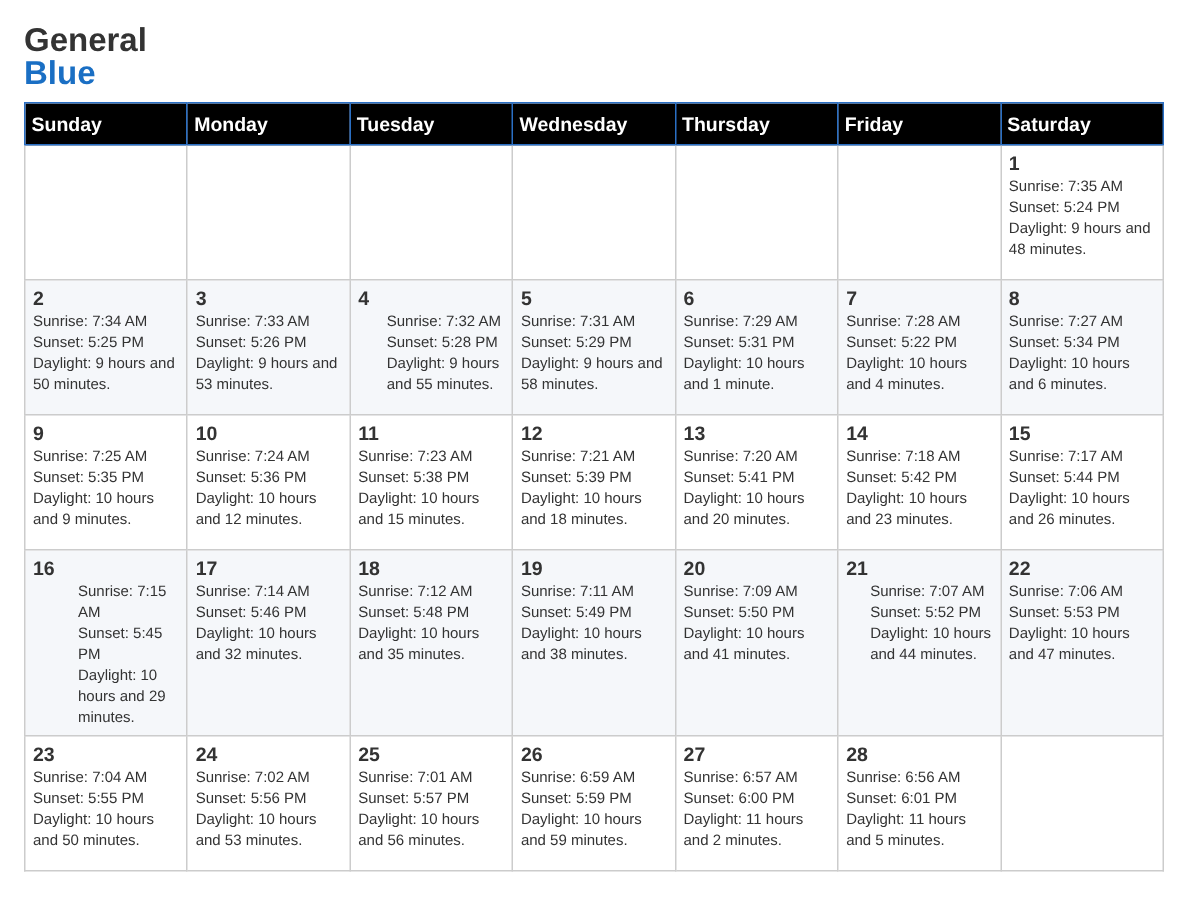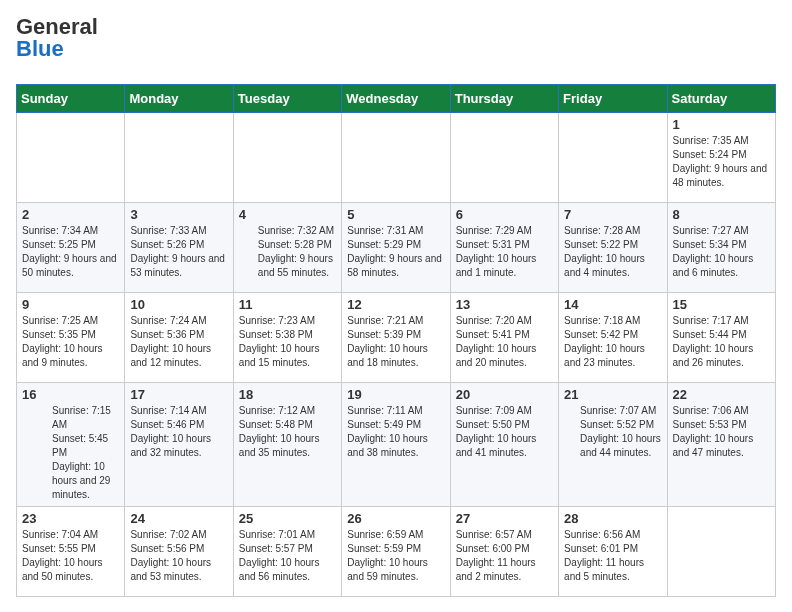--- a/index.html
+++ b/index.html
@@ -7,21 +7,21 @@
       font-family: Arial, sans-serif;
       background: #fff;
       width: 792px;
       min-height: 612px;
       padding: 16px;
     }
     .header {
       display: flex;
       justify-content: space-between;
       align-items: flex-start;
-      margin-bottom: 24px;
+      margin-bottom: 8px;
     }
     .logo {
       display: flex;
       flex-direction: column;
       align-items: flex-start;
     }
     .logo-text {
       font-size: 22px;
       font-weight: bold;
       color: #333;
@@ -41,21 +41,21 @@
     .location {
       font-size: 14px;
       color: #555;
     }
     table {
       width: 100%;
       border-collapse: collapse;
       table-layout: fixed;
     }
     th {
-      background-color: #15803d;
+      background-color: #000000;
       color: #fff;
       font-size: 13px;
       font-weight: bold;
       padding: 6px 4px;
       text-align: left;
       border: 1px solid #2a6fc4;
     }
     td {
       vertical-align: top;
       border: 1px solid #ccc;

